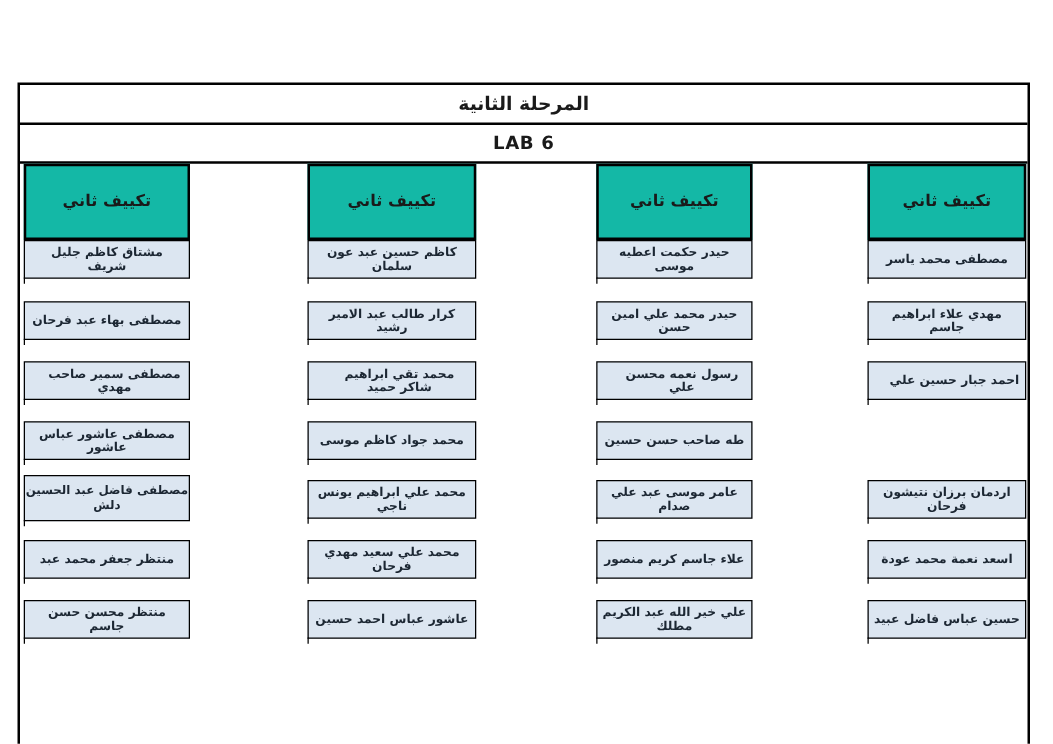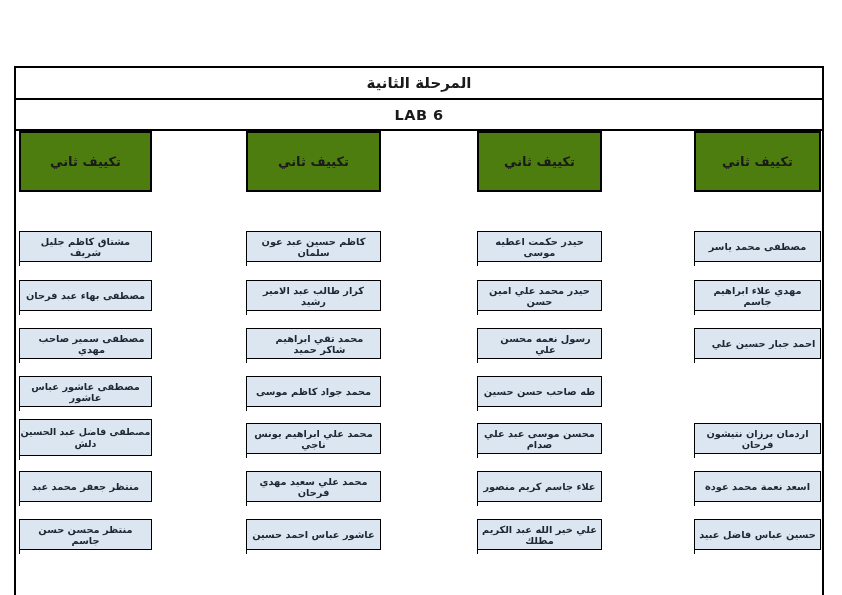--- a/index.html
+++ b/index.html
@@ -25,24 +25,24 @@
     font-weight:bold;font-size:14.5px;letter-spacing:0.5px;
   }
   
   .box{
     position:absolute;box-sizing:border-box;
     display:flex;align-items:center;justify-content:center;
     text-align:center;direction:rtl;font-weight:bold;
     border:1.5px solid #000;
   }
   .header-box{
-    top:131px;height:61px;background:#4d7c0f;font-size:13px;border-width:2px;
+    top:131px;height:61px;background:#14b8a6;font-size:13px;border-width:2px;
   }
   .name-box{
-    height:31px;background:#dce6f1;font-size:9.8px;padding:0 4px;color:#1c2733;margin-top:39px;
+    height:31px;background:#dce6f1;font-size:9.8px;padding:0 4px;color:#1c2733;
   }
   
   .name-box::after{
     content:"";position:absolute;left:-1.5px;top:100%;width:1.5px;height:5px;background:#000;
   }
   
   .col-r{left:694px;width:127px;}
   .col-3{left:477px;width:125px;}
   .col-2{left:246px;width:135px;}
   .col-l{left:19px;width:133px;}
@@ -70,21 +70,21 @@
 <div class="box name-box col-r s3">احمد جبار حسين علي</div>
 <div class="box name-box col-r s5">اردمان برزان نتيشون فرحان</div>
 <div class="box name-box col-r s6">اسعد نعمة محمد عودة</div>
 <div class="box name-box col-r s7">حسين عباس فاضل عبيد</div>
 
 <div class="box header-box col-3">تكييف ثاني</div>
 <div class="box name-box col-3 s1">حيدر حكمت اعطيه موسى</div>
 <div class="box name-box col-3 s2">حيدر محمد علي امين حسن</div>
 <div class="box name-box col-3 s3">رسول نعمه محسن علي</div>
 <div class="box name-box col-3 s4">طه صاحب حسن حسين</div>
-<div class="box name-box col-3 s5">محسن موسى عبد علي صدام</div>
+<div class="box name-box col-3 s5">عامر موسى عبد علي صدام</div>
 <div class="box name-box col-3 s6">علاء جاسم كريم منصور</div>
 <div class="box name-box col-3 s7">علي خير الله عبد الكريم مطلك</div>
 
 <div class="box header-box col-2">تكييف ثاني</div>
 <div class="box name-box col-2 s1">كاظم حسين عبد عون سلمان</div>
 <div class="box name-box col-2 s2">كرار طالب عبد الامير رشيد</div>
 <div class="box name-box col-2 s3">محمد تقي ابراهيم شاكر حميد</div>
 <div class="box name-box col-2 s4">محمد جواد كاظم موسى</div>
 <div class="box name-box col-2 s5">محمد علي ابراهيم يونس ناجي</div>
 <div class="box name-box col-2 s6">محمد علي سعيد مهدي فرحان</div>

